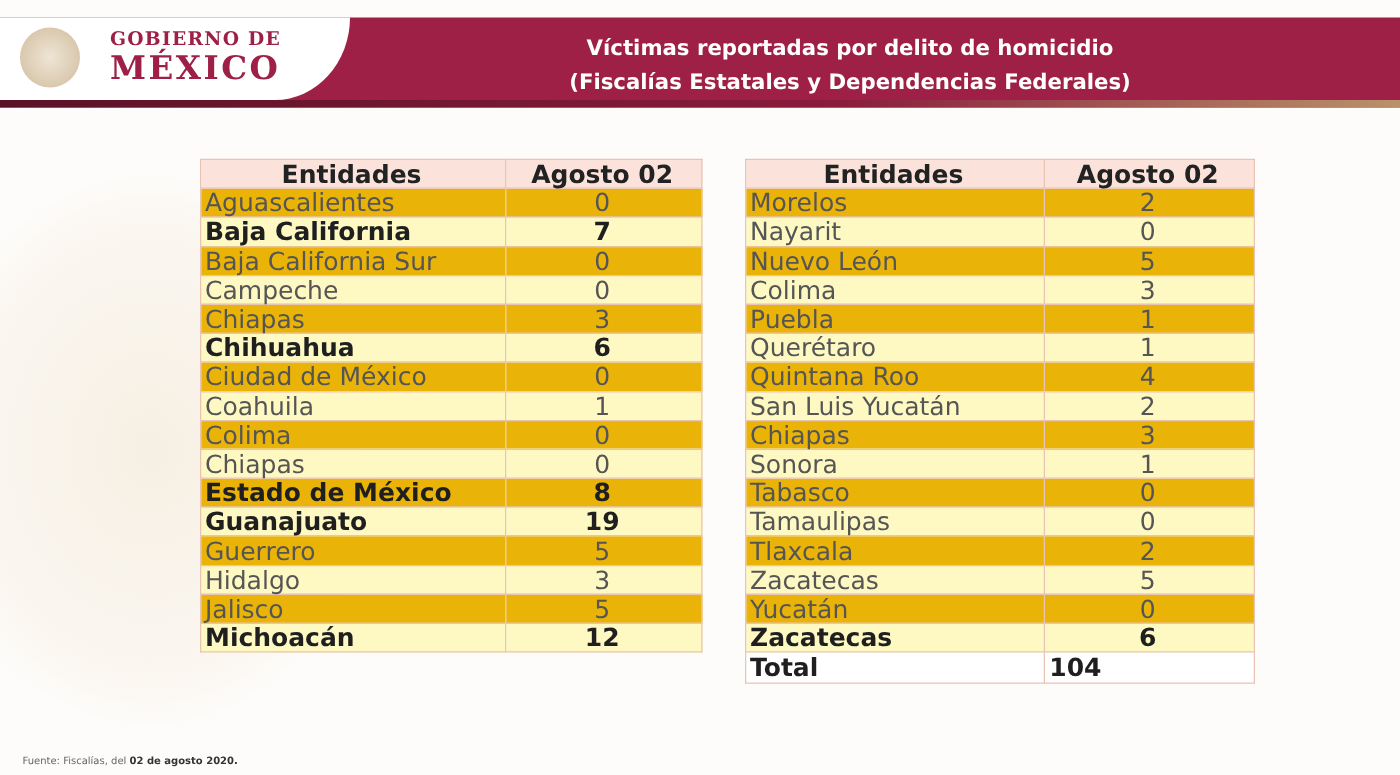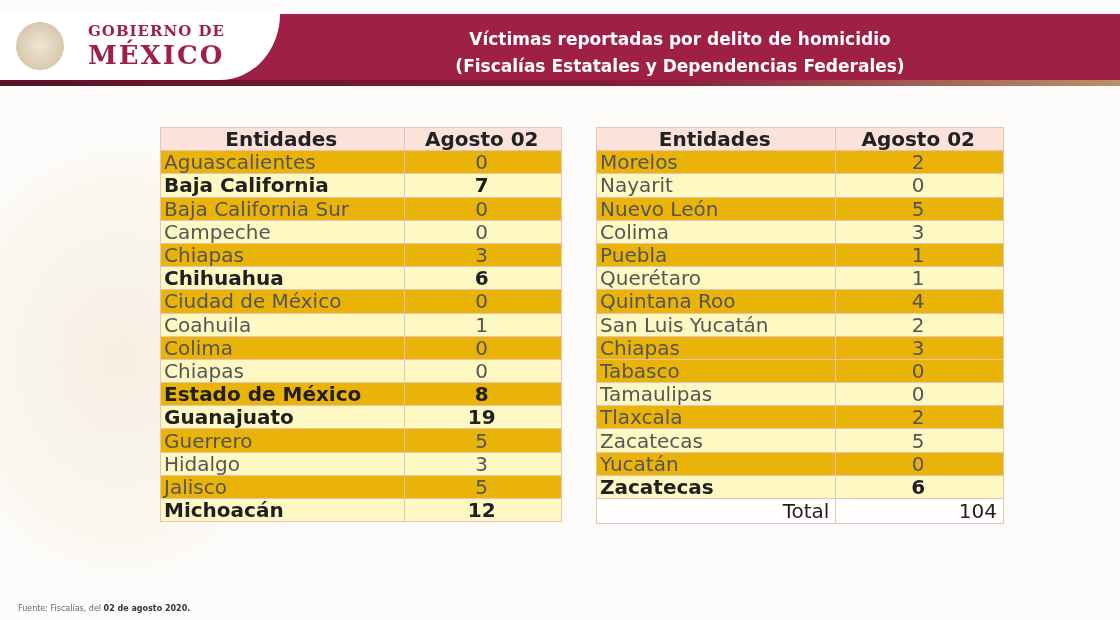--- a/index.html
+++ b/index.html
@@ -17,21 +17,21 @@
     table.ent td, table.ent th { border:1px solid #e9c4b4; padding:0 6px 0 3px; height:22.2px; line-height:22px; color:#555; white-space:nowrap; }
     table.ent th { background:#fbe3db; color:#222; font-weight:bold; text-align:center; }
     table.ent td.val { text-align:center; }
     table.ent tr.b td { font-weight:bold; color:#1f1f1f; }
     table.ent tr.p td { background:#fef9c3; }
     table.ent tr.w td { background:#eab308; }
     #t1 { left:160px; top:127px; width:402px; }
     #t1 col.c1 { width:245px; } #t1 col.c2 { width:157px; }
     #t2 { left:596px; top:127px; width:408px; }
     #t2 col.c1 { width:240px; } #t2 col.c2 { width:168px; }
-    .total td { background:#fff !important; font-weight:normal; color:#1f1f1f !important; text-align:right; height:24px !important; }
+    .total td { background:#fff !important; font-weight:bold; color:#1f1f1f !important; text-align:left; height:24px !important; }
     .footer { position:absolute; left:18px; top:604px; font-size:8px; color:#666; }
     .footer b { color:#333; }
   </style>
 </head>
 <body>
 
 <div class="watermark"></div>
 
 <div class="header">
   <div class="logo-area">
@@ -168,20 +168,24 @@
         <td class="val">4</td>
       </tr>
       <tr class="p">
         <td>San Luis Yucatán</td>
         <td class="val">2</td>
       </tr>
       <tr class="w">
         <td>Chiapas</td>
         <td class="val">3</td>
       </tr>
+      <tr class="p">
+        <td>Sonora</td>
+        <td class="val">1</td>
+      </tr>
       <tr class="w">
         <td>Tabasco</td>
         <td class="val">0</td>
       </tr>
       <tr class="p">
         <td>Tamaulipas</td>
         <td class="val">0</td>
       </tr>
       <tr class="w">
         <td>Tlaxcala</td>

